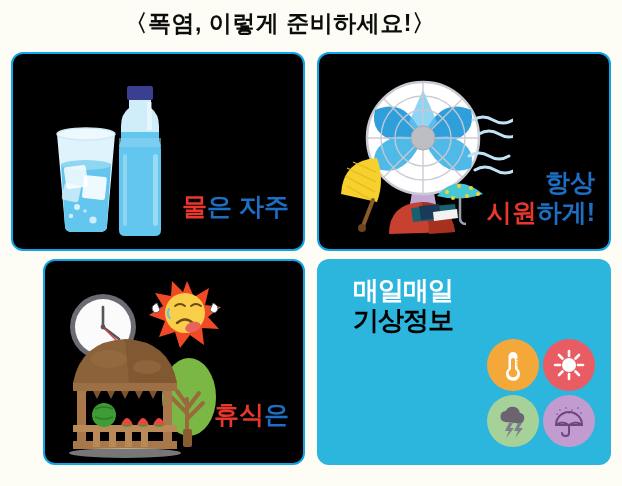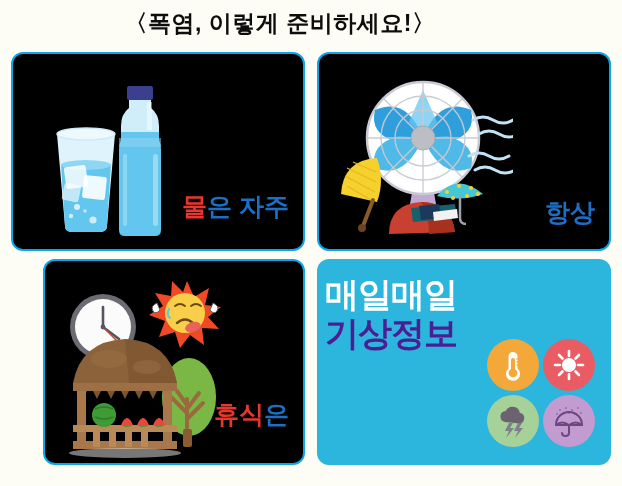--- a/index.html
+++ b/index.html
@@ -79,31 +79,31 @@
   .hl-red  { color: #e8382d; }
   .tx-blue { color: #1c6fc4; }
 
   .cap-water { bottom: 28px; }
   .cap-cool  { bottom: 22px; }
   .cap-rest  { bottom: 34px; }
 
   
   .info-text {
     position: absolute;
-    left: 8px;
+    left: 36px;
     top: 16px;
-    font-size: 34px;
+    font-size: 26px;
     font-weight: bold;
     line-height: 1.16;
     letter-spacing: -1px;
     white-space: nowrap;
   }
   .info-text .ln { display: block; }
   .tx-white { color: #ffffff; }
-  .tx-red   { color: #4c1d95; }
+  .tx-red   { color: #000000; }
 
   .icon-grid {
     position: absolute;
     right: 16px;
     bottom: 18px;
     width: 108px;
     height: 108px;
     display: grid;
     grid-template-columns: 52px 52px;
     grid-template-rows: 52px 52px;
@@ -228,20 +228,21 @@
       <g stroke="#bfe3f5" stroke-width="3" fill="none" stroke-linecap="round">
         <path d="M140 44 q10 -6 20 0 q10 6 20 0"></path>
         <path d="M146 58 q10 -6 20 0 q10 6 20 0"></path>
         <path d="M136 80 q10 -6 20 0 q10 6 20 0"></path>
         <path d="M142 94 q10 -6 20 0 q10 6 20 0"></path>
       </g>
     </svg>
 
     <div class="caption cap-cool">
       <span class="ln tx-blue">항상</span>
+      <span class="ln"><span class="hl-red">시원</span><span class="tx-blue">하게!</span></span>
     </div>
   </div>
 
   <div class="panel outlined panel-rest">
 
     <svg class="art art-rest" viewBox="0 0 195 180">
 
       <circle cx="44" cy="48" r="33" fill="#6b6b73"></circle>
       <circle cx="44" cy="48" r="28" fill="#fbfbfb"></circle>
       <line x1="44" y1="48" x2="44" y2="28" stroke="#55555d" stroke-width="2.6" stroke-linecap="round"></line>

